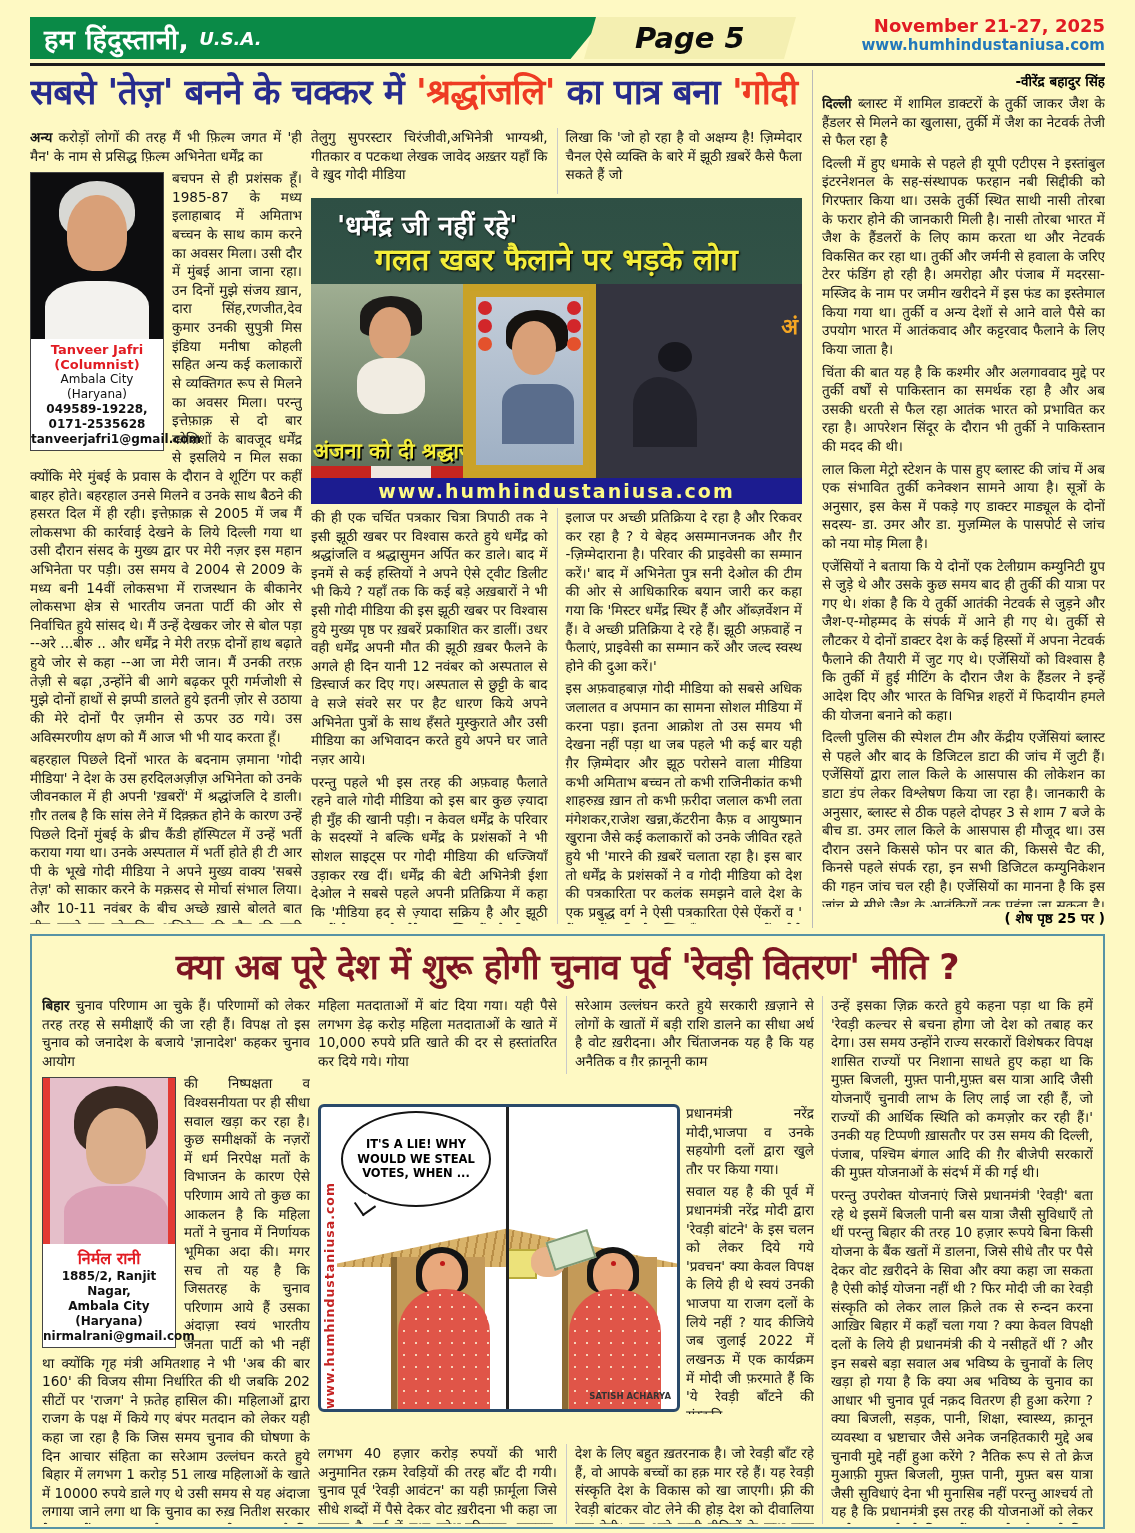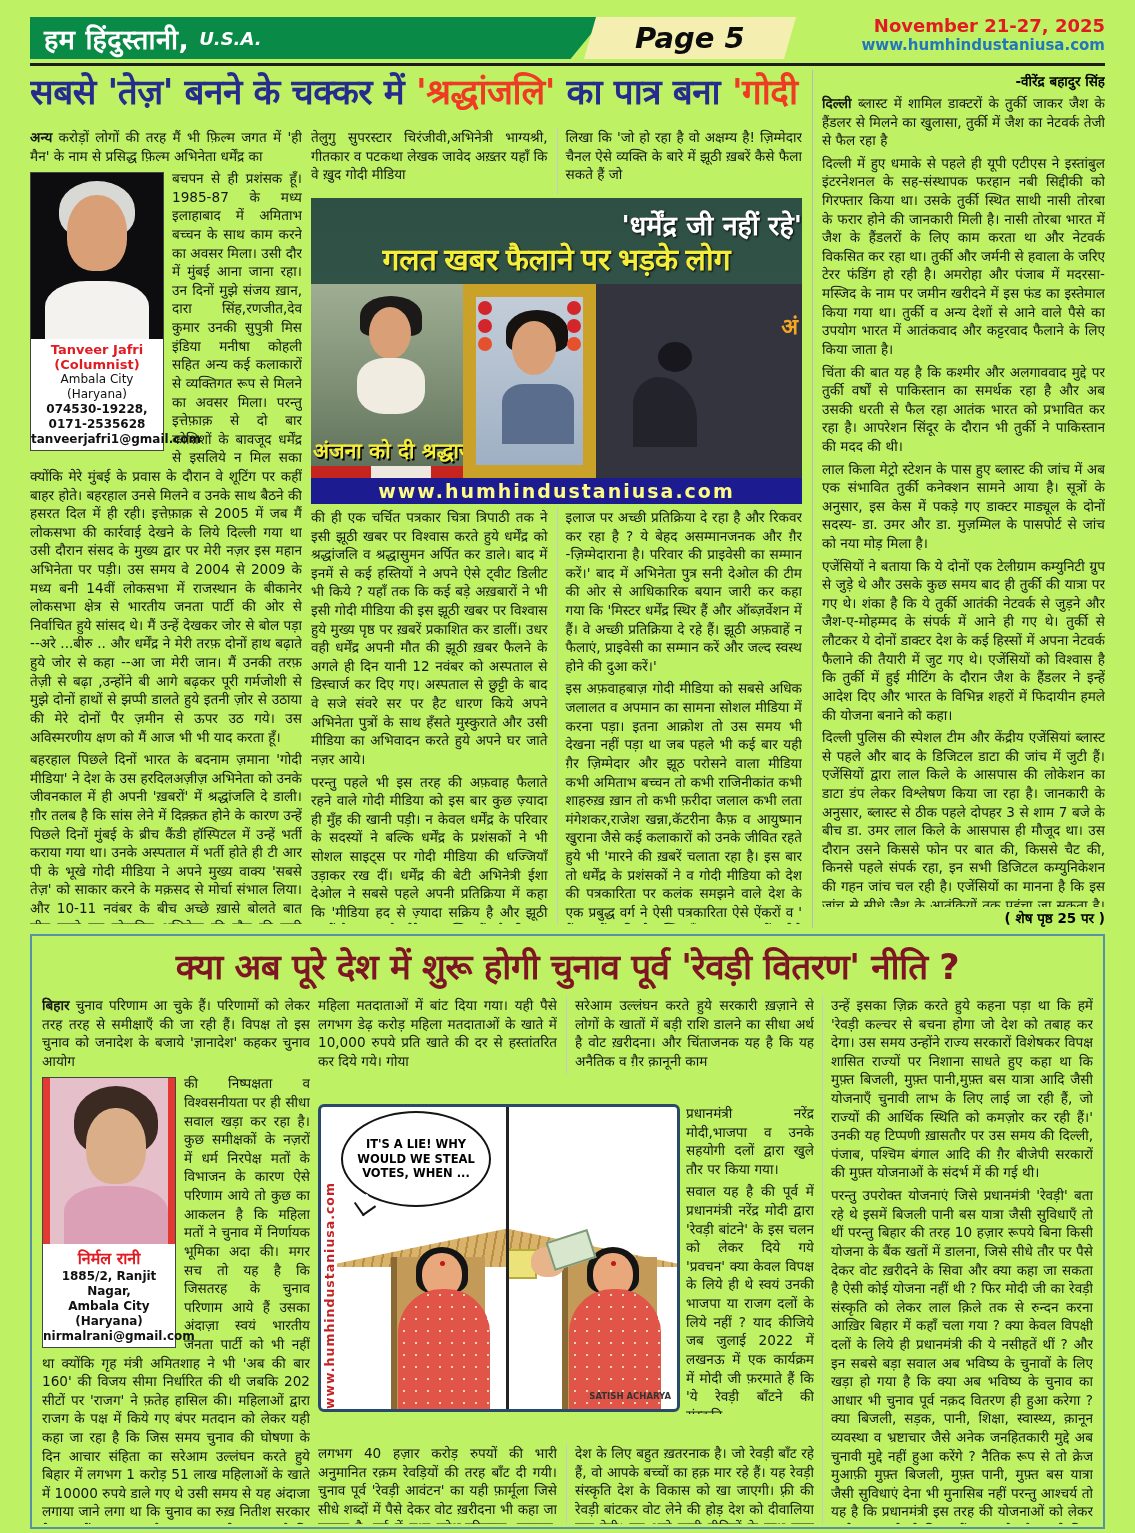--- a/index.html
+++ b/index.html
@@ -1,17 +1,17 @@
 <!DOCTYPE html>
 <html><head>
 <meta charset="utf-8">
 <style>
   * { margin:0; padding:0; box-sizing:border-box; }
   body { background:#e9e9e4; font-family:"DejaVu Sans","Liberation Sans",sans-serif; }
-  .page { width:1135px; height:1533px; background:#bef264; margin:0 auto; padding:12px 30px 0; position:relative; overflow:hidden; }
+  .page { width:1135px; height:1533px; background:#fef9c3; margin:0 auto; padding:12px 30px 0; position:relative; overflow:hidden; }
 
   
   .masthead { position:relative; height:54px; border-bottom:3px solid #1d1d1d; }
   .mast-green { position:absolute; left:0; top:5px; width:575px; height:42px; background:#0a8a47;
     clip-path:polygon(0 0,100% 0,94% 100%,0 100%); display:flex; align-items:center; padding-left:14px; }
   .paper-name { color:#fff; font-weight:bold; font-size:27px; letter-spacing:.5px; }
   .paper-region { color:#fff; font-weight:bold; font-style:italic; font-size:18px; margin-left:10px; }
   .mast-page { position:absolute; left:560px; top:5px; width:200px; height:42px; background:#f4efb1; transform:skewX(-16deg); display:flex; align-items:center; justify-content:center; }
   .mast-page-label { transform:skewX(16deg); font-weight:bold; font-style:italic; font-size:29px; color:#0c0c0c; }
   .mast-right { position:absolute; right:0; top:4px; text-align:right; line-height:1.15; }
@@ -47,22 +47,22 @@
   .pt-face.f2 { top:30px; background:#dbae8a; }
   .pt-shirt { position:absolute; left:14px; bottom:-6px; width:104px; height:64px; background:#f3f2ee; border-radius:40% 40% 0 0; }
   .pt-shirt.pink { background:#dba0b5; }
   .ab-name { color:#e11b22; font-weight:bold; font-size:13px; margin-top:3px; }
   .ab-name.hindi { font-size:16px; }
   .ab-line { font-size:12px; color:#111; line-height:1.25; }
   .ab-line.bold { font-weight:bold; }
 
   
   .photo-feature { height:306px; background:linear-gradient(#2e4f44,#3a5a4d); position:relative; overflow:hidden; margin-top:4px; }
-  .pf-title { text-align:right; color:#fff; font-weight:bold; font-size:27px; padding-top:8px; text-shadow:1px 1px 2px #000;margin-left:26px; }
-  .pf-subtitle { text-align:center; color:#f4ee3a; font-weight:bold; font-size:30px; line-height:1.1; text-shadow:1px 1px 2px #000;font-family:Liberation Serif, serif; }
+  .pf-title { text-align:left; color:#fff; font-weight:bold; font-size:27px; padding-top:8px; text-shadow:1px 1px 2px #000;margin-left:26px; }
+  .pf-subtitle { text-align:center; color:#f4ee3a; font-weight:bold; font-size:30px; line-height:1.1; text-shadow:1px 1px 2px #000; }
   .pf-strip { position:absolute; left:0; right:0; top:86px; bottom:26px; display:flex; }
   .pf-seg { position:relative; overflow:hidden; }
   .seg-bw { flex:0 0 27%; background:linear-gradient(135deg,#e8e8e8,#9a9a9a 60%,#6f6f6f); }
   .bw-face { position:absolute; left:34%; top:14%; width:46px; height:58px; background:#cfcfcf; border-radius:50% 50% 45% 45%; box-shadow:0 46px 0 6px #8a8a8a; }
   .pf-cap-left { position:absolute; left:0; right:0; bottom:0; background:#f6f4ee; color:#24355e; font-weight:bold; text-align:center; font-size:14px; line-height:1.15; padding:2px 0; }
   .seg-mid { flex:0 0 31%; background:linear-gradient(#9fae92,#7c8d74 55%,#5d6e58); }
   .mid-face { position:absolute; left:38%; top:12%; width:42px; height:52px; background:#d9a078; border-radius:50%; }
   .mid-hair { position:absolute; left:32%; top:6%; width:62px; height:40px; background:#1c1a18; border-radius:50% 50% 20% 20%; }
   .mid-scarf { position:absolute; left:30%; top:38%; width:68px; height:56px; background:#f1ece2; border-radius:40%; }
   .pf-cap-mid { position:absolute; left:2px; right:2px; bottom:14px; color:#f4ee3a; font-weight:bold; font-size:21px; text-align:center; text-shadow:1.5px 1.5px 0 #000; white-space:nowrap; }
@@ -154,21 +154,21 @@
         <div class="colA">
           <p class="body"><b class="lead-word">अन्य</b> <span>करोड़ों लोगों की तरह मैं भी फ़िल्म जगत में 'ही मैन' के नाम से प्रसिद्ध फ़िल्म अभिनेता धर्मेंद्र का</span></p>
           <div class="author-box">
             <div class="portrait tanveer">
               <div class="pt-hair"></div>
               <div class="pt-face"></div>
               <div class="pt-shirt"></div>
             </div>
             <div class="ab-name">Tanveer Jafri (Columnist)</div>
             <div class="ab-line">Ambala City (Haryana)</div>
-            <div class="ab-line bold">074530-19228, 0171-2535628</div>
+            <div class="ab-line bold">049589-19228, 0171-2535628</div>
             <div class="ab-line bold">tanveerjafri1@gmail.com</div>
           </div>
           <p class="body">बचपन से ही प्रशंसक हूँ। 1985-87 के मध्य इलाहाबाद में अमिताभ बच्चन के साथ काम करने का अवसर मिला। उसी दौर में मुंबई आना जाना रहा। उन दिनों मुझे संजय ख़ान, दारा सिंह,रणजीत,देव कुमार उनकी सुपुत्री मिस इंडिया मनीषा कोहली सहित अन्य कई कलाकारों से व्यक्तिगत रूप से मिलने का अवसर मिला। परन्तु इत्तेफ़ाक़ से दो बार कोशिशों के बावजूद धर्मेंद्र से इसलिये न मिल सका क्योंकि मेरे मुंबई के प्रवास के दौरान वे शूटिंग पर कहीं बाहर होते। बहरहाल उनसे मिलने व उनके साथ बैठने की हसरत दिल में ही रही। इत्तेफ़ाक़ से 2005 में जब मैं लोकसभा की कार्रवाई देखने के लिये दिल्ली गया था उसी दौरान संसद के मुख्य द्वार पर मेरी नज़र इस महान अभिनेता पर पड़ी। उस समय वे 2004 से 2009 के मध्य बनी 14वीं लोकसभा में राजस्थान के बीकानेर लोकसभा क्षेत्र से भारतीय जनता पार्टी की ओर से निर्वाचित हुये सांसद थे। मैं उन्हें देखकर जोर से बोल पड़ा --अरे ...बीरु .. और धर्मेंद्र ने मेरी तरफ़ दोनों हाथ बढ़ाते हुये जोर से कहा --आ जा मेरी जान। मैं उनकी तरफ़ तेज़ी से बढ़ा ,उन्होंने बी आगे बढ़कर पूरी गर्मजोशी से मुझे दोनों हाथों से झप्पी डालते हुये इतनी ज़ोर से उठाया की मेरे दोनों पैर ज़मीन से ऊपर उठ गये। उस अविस्मरणीय क्षण को मैं आज भी भी याद करता हूँ।</p>
           <p class="body">बहरहाल पिछले दिनों भारत के बदनाम ज़माना 'गोदी मीडिया' ने देश के उस हरदिलअज़ीज़ अभिनेता को उनके जीवनकाल में ही अपनी 'ख़बरों' में श्रद्धांजलि दे डाली। ग़ौर तलब है कि सांस लेने में दिक़्क़त होने के कारण उन्हें पिछले दिनों मुंबई के ब्रीच कैंडी हॉस्पिटल में उन्हें भर्ती कराया गया था। उनके अस्पताल में भर्ती होते ही टी आर पी के भूखे गोदी मीडिया ने अपने मुख्य वाक्य 'सबसे तेज़' को साकार करने के मक़सद से मोर्चा संभाल लिया। और 10-11 नवंबर के बीच अच्छे ख़ासे बोलते बात चीत करते इस लोकप्रिय अभिनेता की मौत की झूठी अफ़वाहें तेज़ी से फैला दीं। ऐसी अफ़वाहबाज़ी कि केंद्रीय रक्षा मंत्री राजनाथ सिंह, उत्तर प्रदेश के मुख्यमंत्री योगी आदित्यनाथ,कांग्रेस सांसद अभिषेक मनु सिंहवी,</p>
         </div>
 
         <div class="lead-right">
           <div class="lead-intro-row">
             <div>
                 <p class="body">तेलुगु सुपरस्टार चिरंजीवी,अभिनेत्री भाग्यश्री, गीतकार व पटकथा लेखक जावेद अख़्तर यहाँ कि वे ख़ुद गोदी मीडिया</p>

